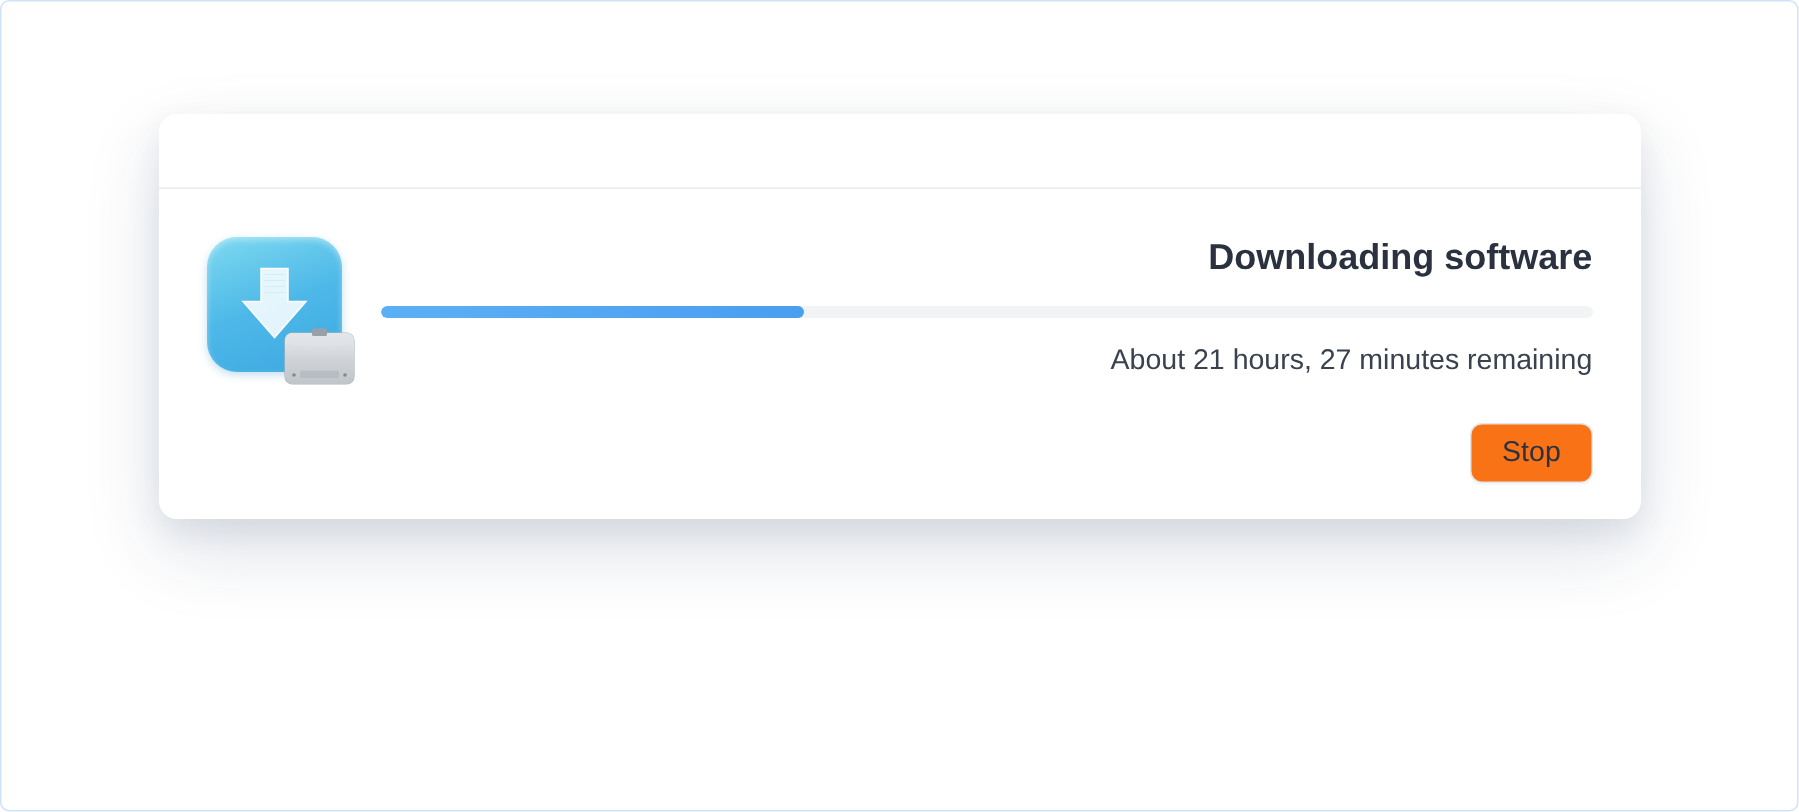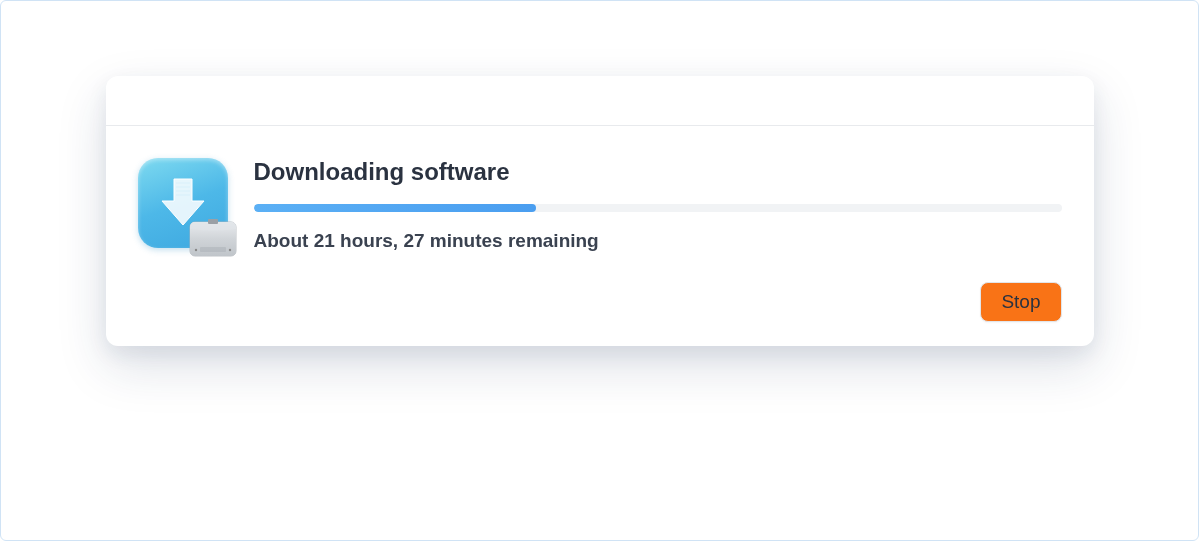--- a/index.html
+++ b/index.html
@@ -32,20 +32,21 @@
     .titlebar {
       height: 50px;
       border-bottom: 1px solid #e8eaed;
     }
     
     .body {
       padding: 28px 32px 20px 32px;
       display: flex;
       align-items: flex-start;
       gap: 20px;
+      text-align: right;
     }
     
     .icon-wrap {
       width: 96px;
       height: 96px;
       flex-shrink: 0;
       position: relative;
       margin-top: 4px;
     }
     
@@ -96,21 +97,21 @@
     
     .progress-fill {
       height: 100%;
       background: linear-gradient(90deg, #5bb0f5 0%, #4a9ef0 100%);
       border-radius: 4px;
     }
     
     .status {
       font-size: 19px;
       color: #3a4250;
-      font-weight: 700;
+      font-weight: 400;
     }
     
     .footer {
       padding: 8px 32px 24px 32px;
       display: flex;
       justify-content: flex-end;
     }
     
     .stop-btn {
       background: #f97316;

